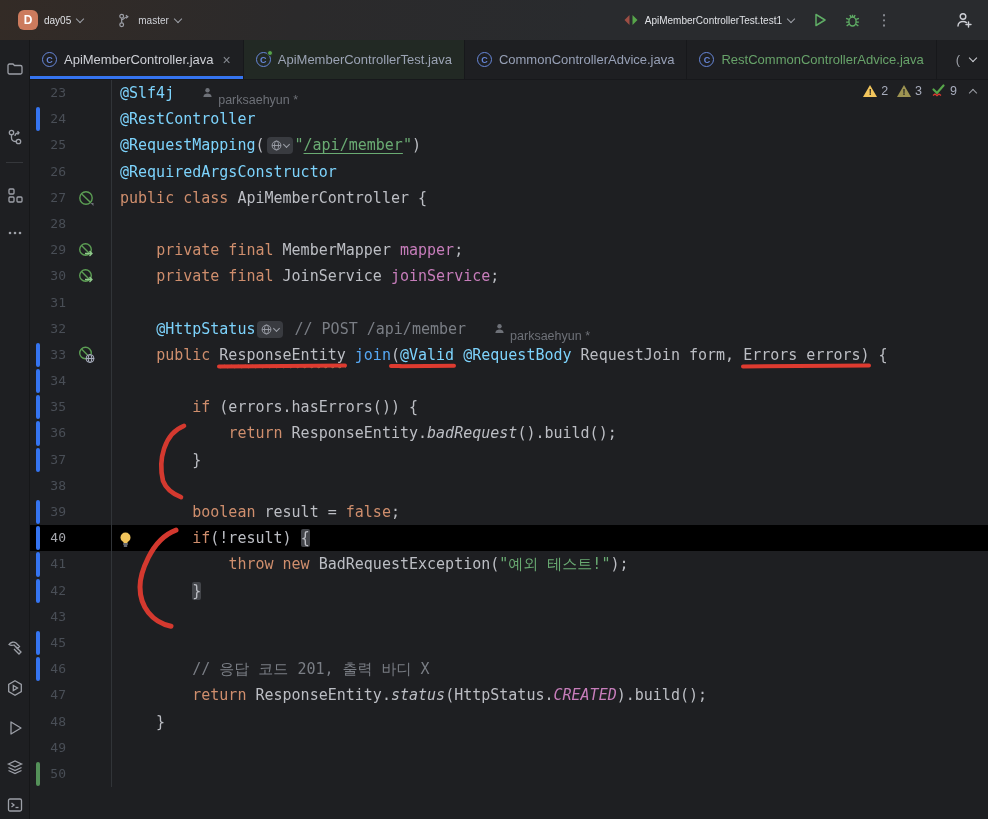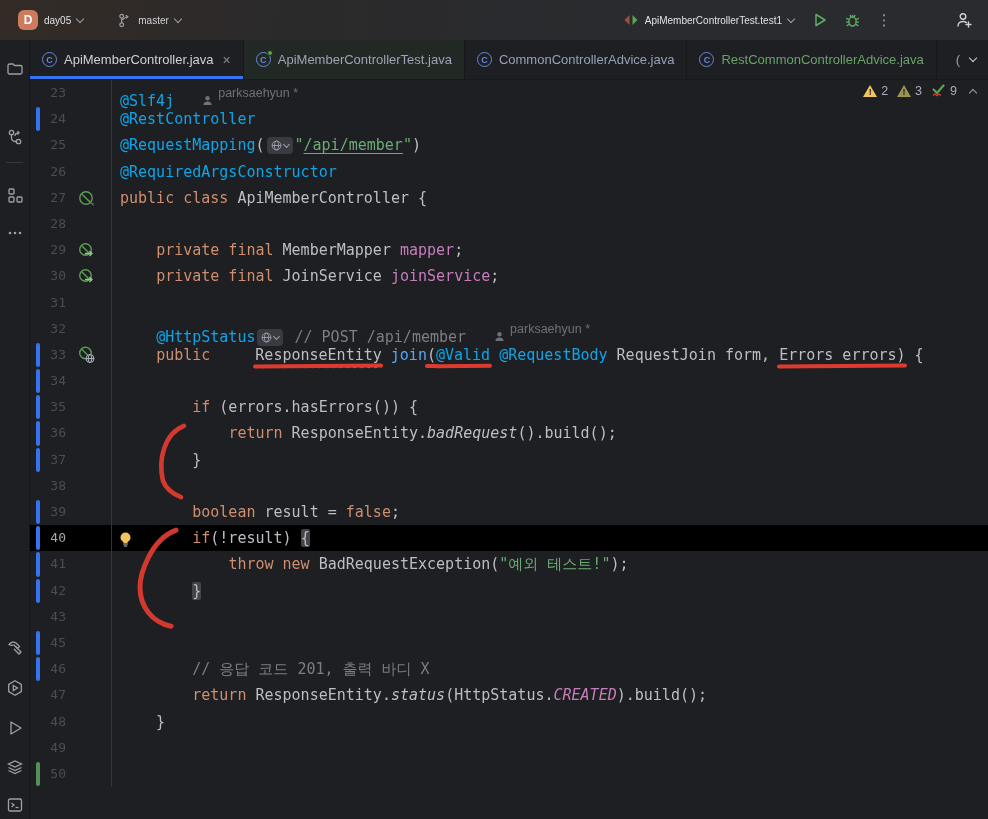--- a/index.html
+++ b/index.html
@@ -48,33 +48,33 @@
             font-family:"DejaVu Sans Mono","Liberation Mono",monospace; }
   .row { display:flex; height:26.2px; line-height:26.2px; position:relative; }
   .row.current { background:#000000; }
   .gutter { width:82px; flex:none; position:relative; border-right:1px solid #313438; }
   .bar { position:absolute; left:6px; top:1px; bottom:1px; width:4px; border-radius:2px; }
   .bar.blue { background:#3574F0; } .bar.green { background:#549159; }
   .ln { position:absolute; left:0; width:36px; text-align:right; font-size:13px; color:#494E56; }
   .row.current .ln { color:#A6A8AE; }
   .gicon { position:absolute; left:48px; top:50%; transform:translateY(-50%); width:18px; height:18px; }
   .code { flex:1; white-space:pre; font-size:15px; color:#BCBEC4; padding-left:8px; position:relative; min-width:0; }
-  .kw{color:#CF8E6D} .ann{color:#0ea5e9} .str{color:#6AAB73} .com{color:#7A7E85}
+  .kw{color:#CF8E6D} .ann{color:#7dd3fc} .str{color:#6AAB73} .com{color:#7A7E85}
   .fld{color:#C77DBB} .cst{color:#C77DBB; font-style:italic} .mth{color:#56A8F5}
   .pln{color:#BCBEC4} .sta{color:#BCBEC4; font-style:italic}
-  .warn{color:#BCBEC4; text-decoration:underline wavy #A8A558 1px; text-underline-offset:4px;margin-left:36px;}
+  .warn{color:#BCBEC4; text-decoration:underline wavy #A8A558 1px; text-underline-offset:4px;}
   .url{color:#6AAB73; text-decoration:underline solid #6AAB73 1px; text-underline-offset:3px;}
   .hl{background:#43454A; border-radius:2px;}
   .redmark{position:relative;}
   .redmark::after{content:''; position:absolute; left:-2px; right:-2px; bottom:-4px; height:4px;
                   background:#DE3B30; border-radius:3px; transform:rotate(-0.4deg);}
   .inlay { display:inline-flex; align-items:center; gap:2px; background:#393B40; border-radius:4px;
            padding:0 4px; height:17px; vertical-align:middle; margin:0 2px; }
   .inlay .caret { width:5px; height:5px; margin-top:-2px; }
-  .author { display:inline-flex; align-items:flex-end; gap:5px; margin-left:28px; color:#6E7178;
+  .author { display:inline-flex; align-items:flex-start; gap:5px; margin-left:28px; color:#6E7178;
             font-family:"Liberation Sans",sans-serif; font-size:12.5px; }
   .bulb { position:absolute; left:6px; top:5px; }
 
   
   .overlay { position:absolute; inset:0; pointer-events:none; }
 
   
   .inspections { position:absolute; top:3px; right:12px; display:flex; align-items:center; gap:9px;
                  font-family:"Liberation Sans",sans-serif; font-size:12.5px; color:#A8ADBD; z-index:5; }
   .insp-item { display:flex; align-items:center; gap:4px; }

